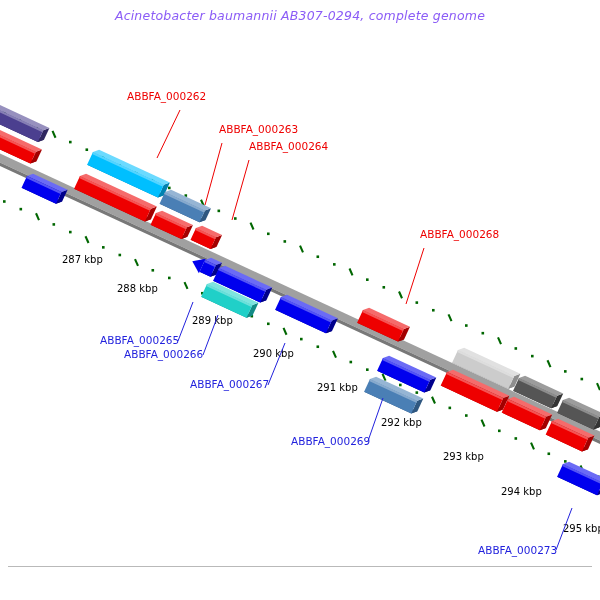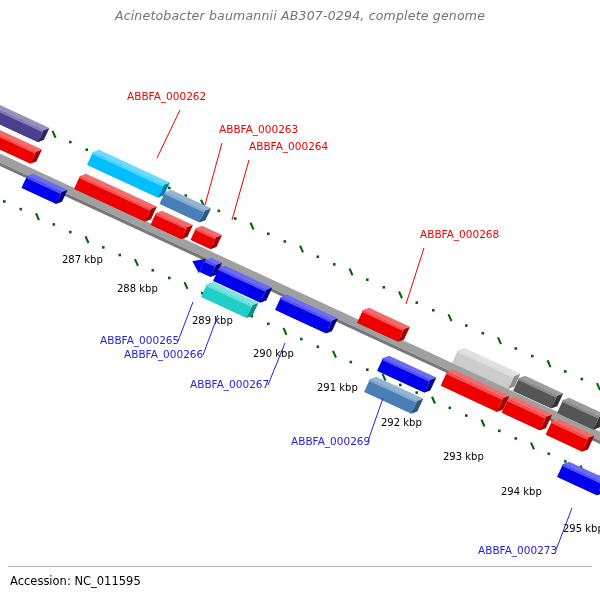--- a/index.html
+++ b/index.html
@@ -17,21 +17,21 @@
   }
   #title {
     position: absolute;
     top: 8px;
     left: 0;
     width: 600px;
     text-align: center;
     font-family: "DejaVu Sans", sans-serif;
     font-style: italic;
     font-size: 12.5px;
-    color: #737373;
+    color: #8b5cf6;
     letter-spacing: 0.2px;
   }
   #graphic {
     position: absolute;
     top: 0;
     left: 0;
     width: 600px;
     height: 600px;
   }
   #footer-rule {
@@ -333,15 +333,14 @@
         <line x1="268" y1="385" x2="285" y2="343" stroke="#2222dd" stroke-width="1"></line>
         <text x="190" y="388" fill="#2222dd" font-family="&quot;DejaVu Sans&quot;, sans-serif" font-size="10.5">ABBFA_000267</text>
         <line x1="368" y1="441" x2="383" y2="398" stroke="#2222dd" stroke-width="1"></line>
         <text x="291" y="445" fill="#2222dd" font-family="&quot;DejaVu Sans&quot;, sans-serif" font-size="10.5">ABBFA_000269</text>
         <line x1="556" y1="550" x2="572" y2="508" stroke="#2222dd" stroke-width="1"></line>
         <text x="478" y="554" fill="#2222dd" font-family="&quot;DejaVu Sans&quot;, sans-serif" font-size="10.5">ABBFA_000273</text>
       </g>
     </svg>
 
   <div id="footer-rule"></div>
-  <div class="footer-text" id="footer-accession">Accession: NC_011595</div>
 
 </div>
 
 </body></html>

